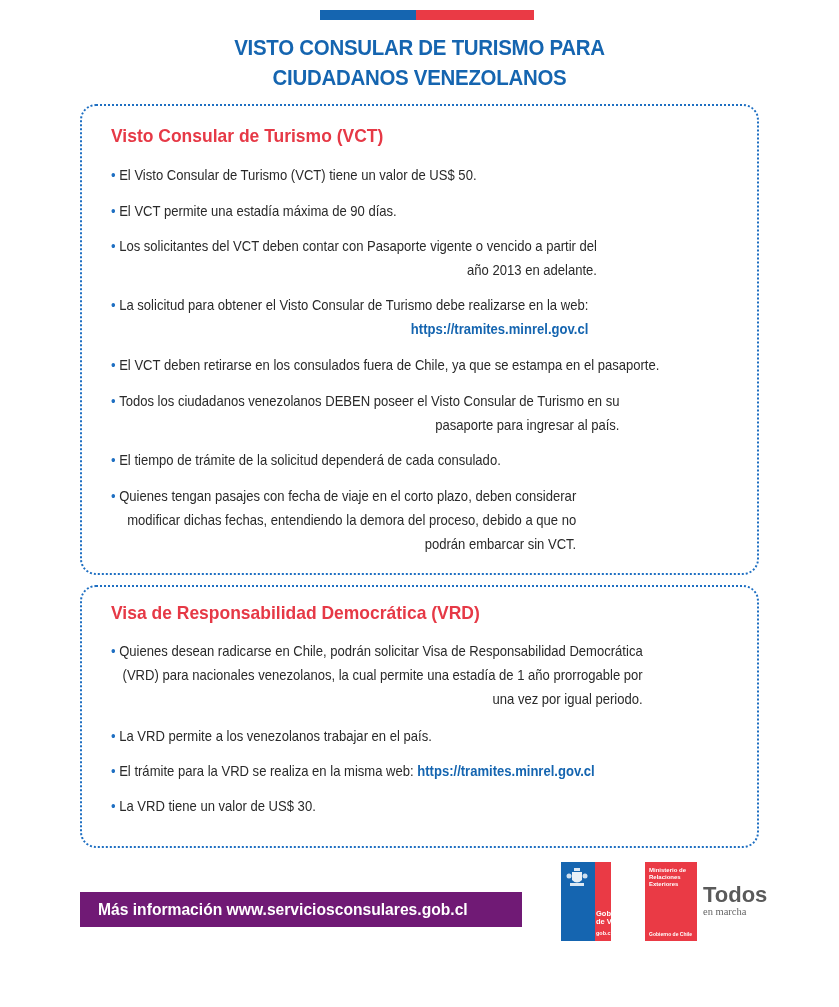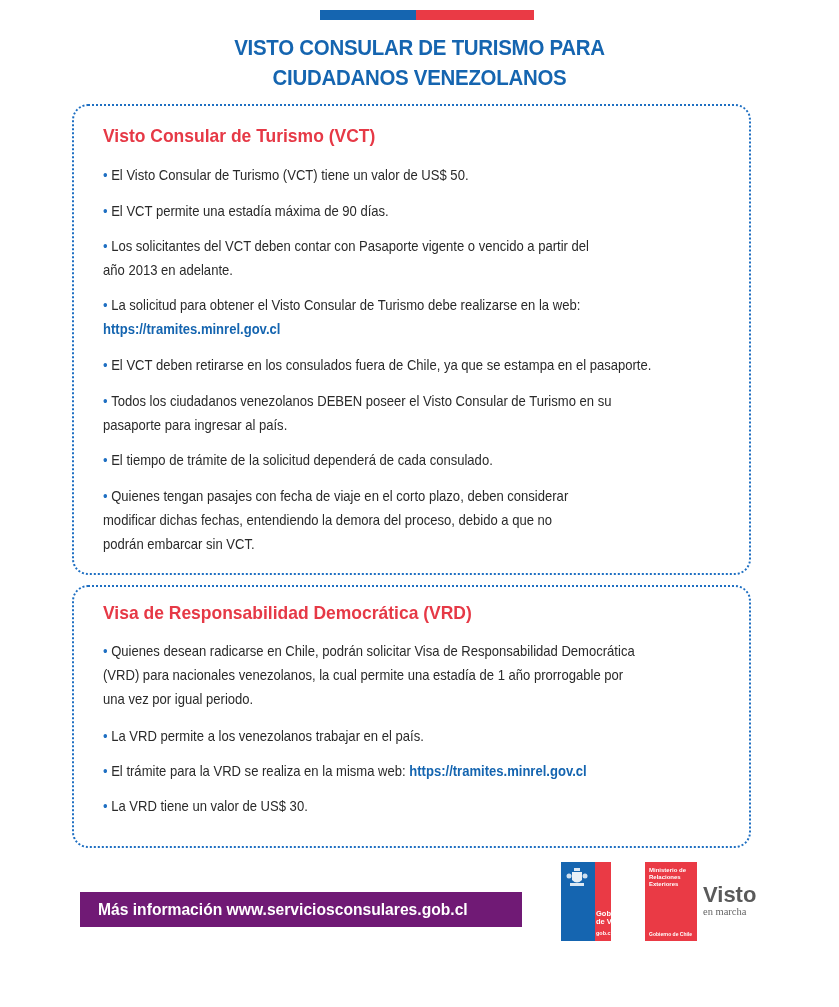--- a/index.html
+++ b/index.html
@@ -4,21 +4,21 @@
 <style>
   html, body { margin: 0; padding: 0; background: #ffffff; }
   body { width: 839px; height: 1007px; position: relative; overflow: hidden;
          font-family: "Liberation Sans", sans-serif; color: #222; }
   .topbar { position: absolute; top: 10px; left: 320px; width: 214px; height: 10px; display: flex; }
   .topbar .b { background: #1565b0; width: 96px; height: 10px; }
   .topbar .r { background: #ea3a45; width: 118px; height: 10px; }
   .title { position: absolute; top: 33px; left: 0; width: 839px; text-align: center;
            color: #1565b0; font-weight: bold; font-size: 22px; line-height: 30px;
            font-family: "Liberation Sans", sans-serif; letter-spacing: -0.3px; transform: scaleX(0.93); }
-  .box { position: absolute; left: 72px; width: 675px; border: 2px dotted #1e6fc2; border-radius: 16px; }
+  .box { position: absolute; left: 80px; width: 675px; border: 2px dotted #1e6fc2; border-radius: 16px; text-align: right; }
   .box1 { top: 104px; height: 467px; }
   .box2 { top: 585px; height: 259px; }
   .heading { position: absolute; left: 29px; color: #e63946; font-weight: bold; font-size: 19px;
              white-space: nowrap; transform-origin: left; transform: scaleX(0.92); }
   .item { position: absolute; left: 29px; font-size: 14.5px; line-height: 24px; color: #2a2a2a;
           white-space: nowrap; transform-origin: left top; transform: scaleX(0.9); }
   .bullet { color: #1e6fc2; margin-right: 4px; }
   .link { color: #1565b0; font-weight: bold; }
   .info { position: absolute; left: 80px; top: 892px; width: 442px; height: 35px; background: #701a75;
           color: #fff; font-weight: bold; font-size: 17px; line-height: 35px; box-sizing: border-box; padding-left: 18px;
@@ -128,15 +128,15 @@
 <div class="logo2">
   <div class="t">
     <div>Ministerio de</div>
     <div>Relaciones</div>
     <div>Exteriores</div>
   </div>
   <div class="s">Gobierno de Chile</div>
 </div>
 
 <div class="chile">
-  <div class="big">Visto</div>
+  <div class="big">Todos</div>
   <div class="small">en marcha</div>
 </div>
 
 </body></html>

